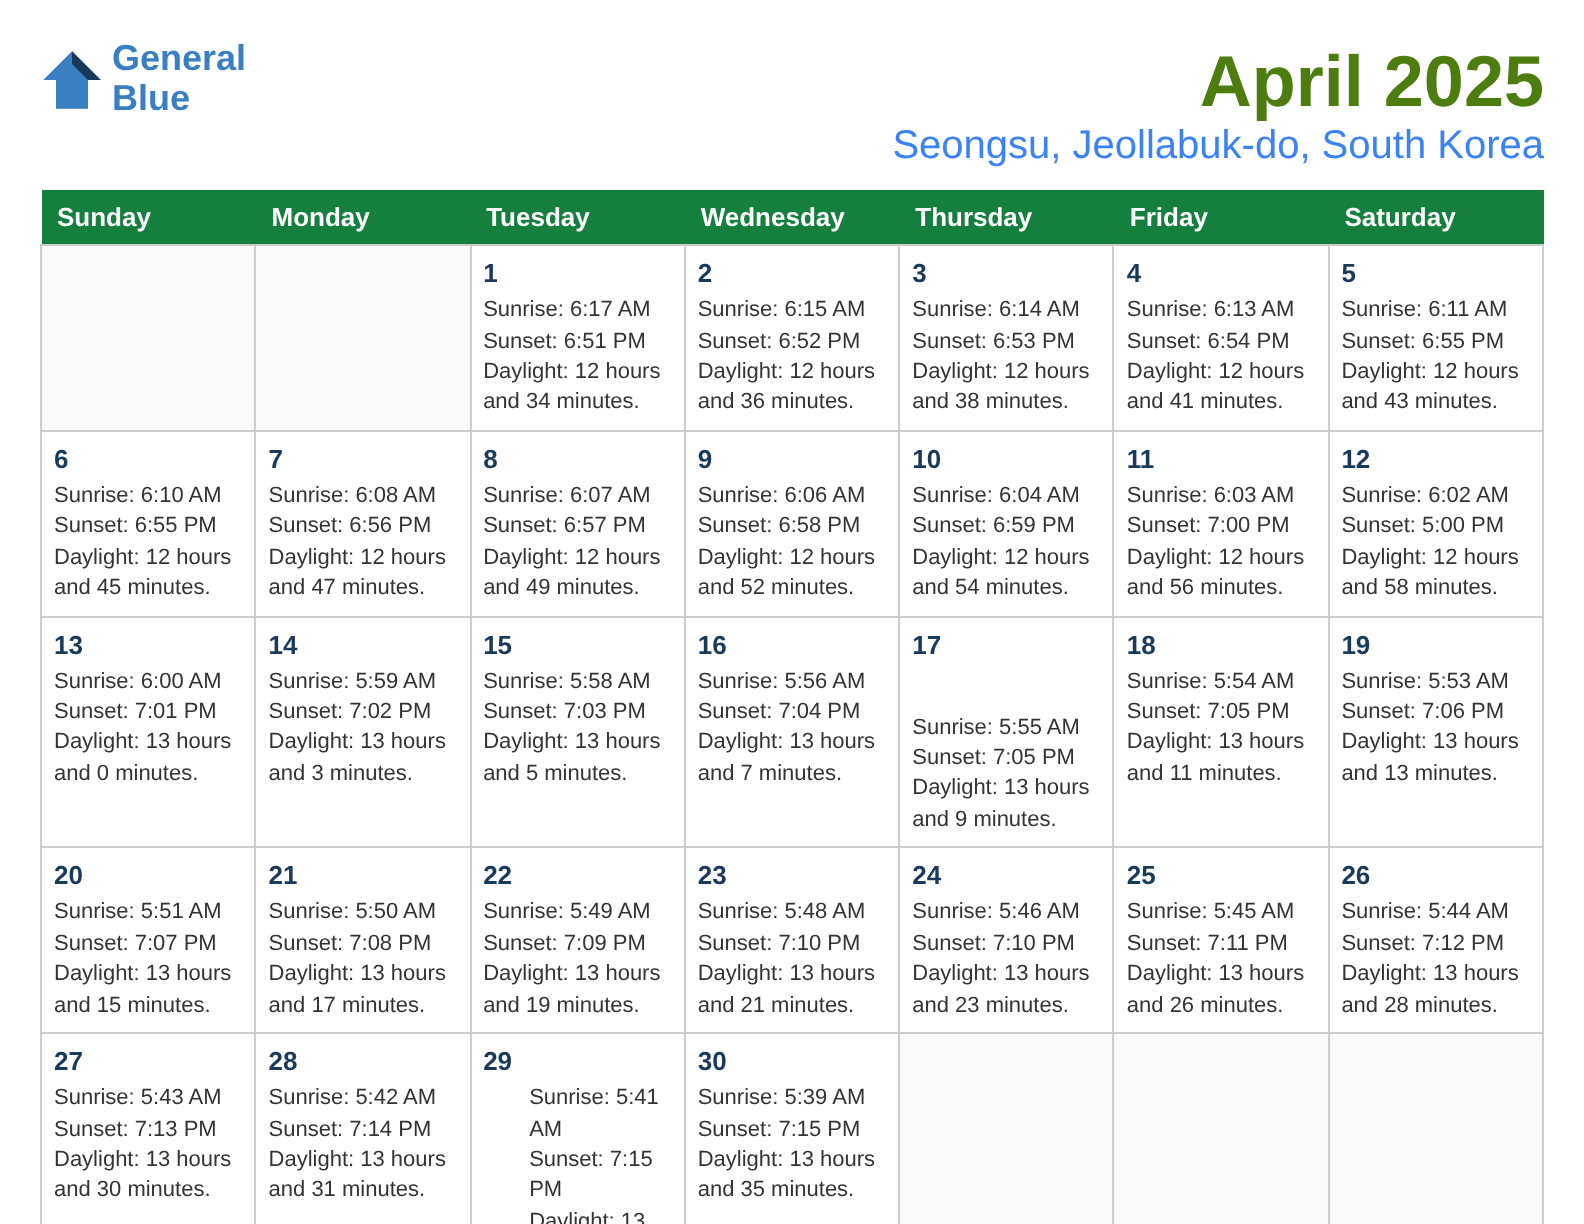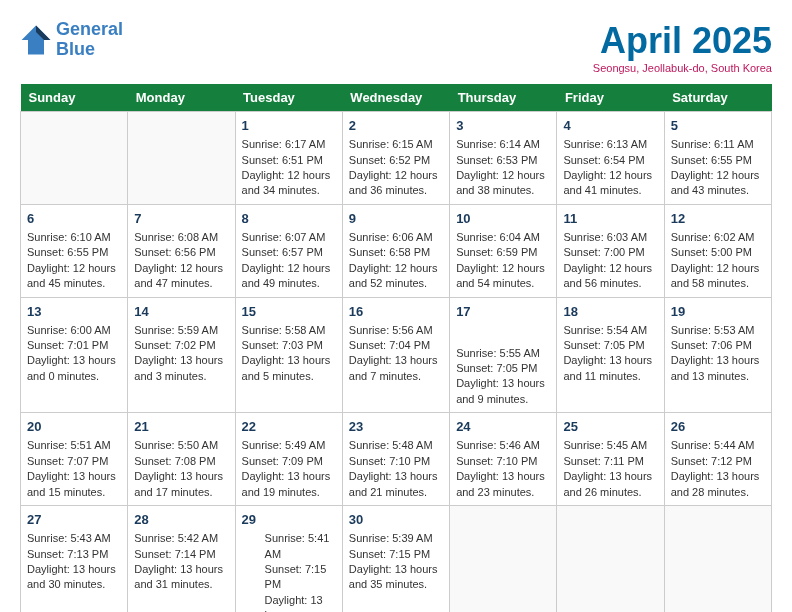--- a/index.html
+++ b/index.html
@@ -32,26 +32,26 @@
     .logo-icon {
       width: 32px;
       height: 32px;
       margin-right: 4px;
     }
     .title-block {
       text-align: right;
     }
     .month-title {
       font-size: 36px;
-      color: #0369a1;
+      color: #4d7c0f;
       font-weight: bold;
     }
     .subtitle {
-      font-size: 11px;
-      color: #be185d;
+      font-size: 20px;
+      color: #3b82f6;
     }
     table {
       width: 100%;
       border-collapse: collapse;
       font-size: 11px;
     }
     th {
       background-color: #15803d;
       color: #fff;
       text-align: left;

